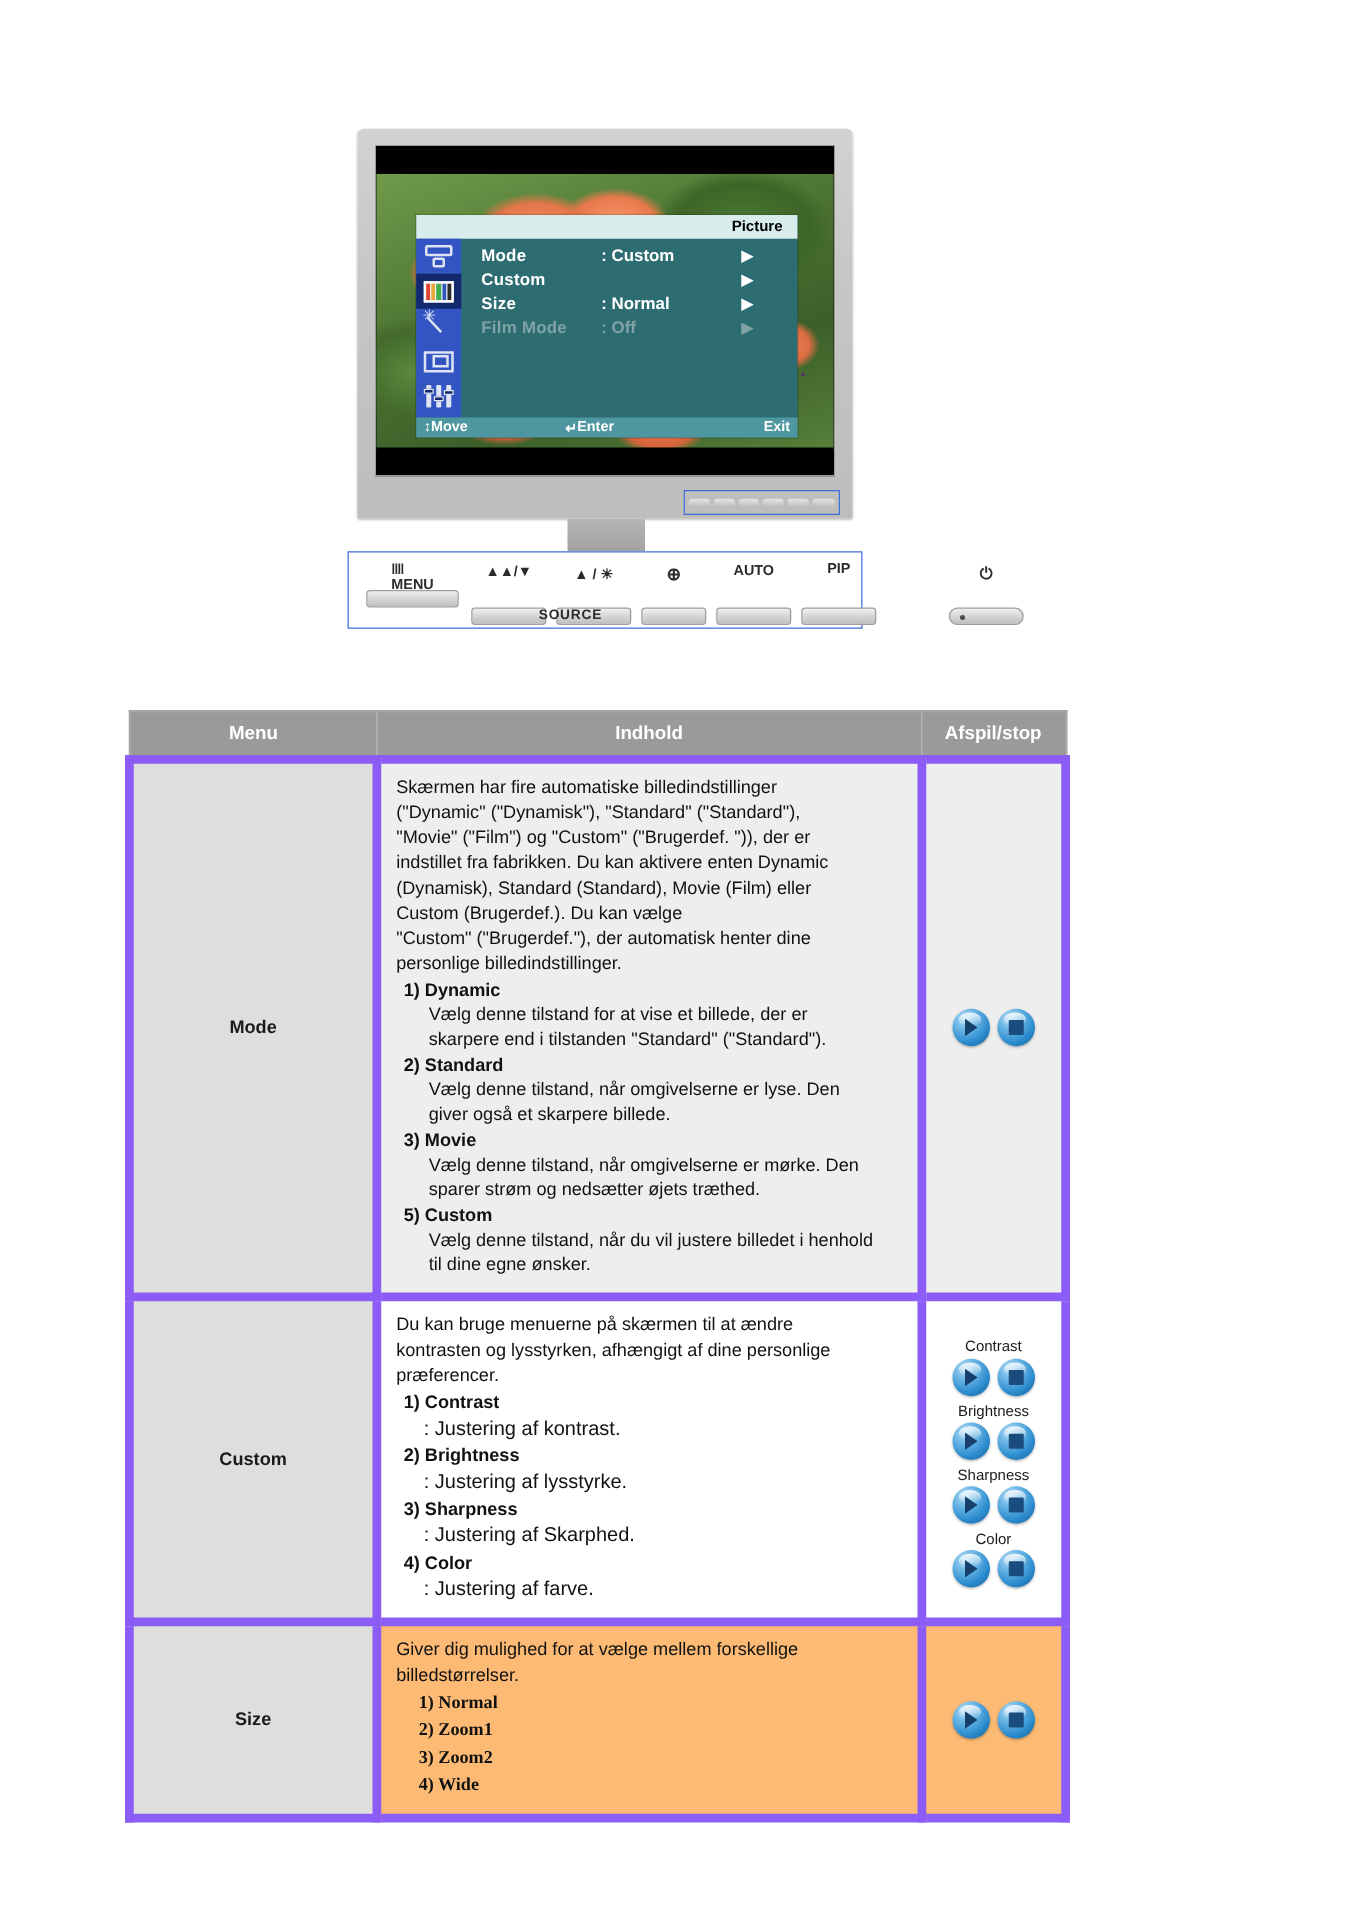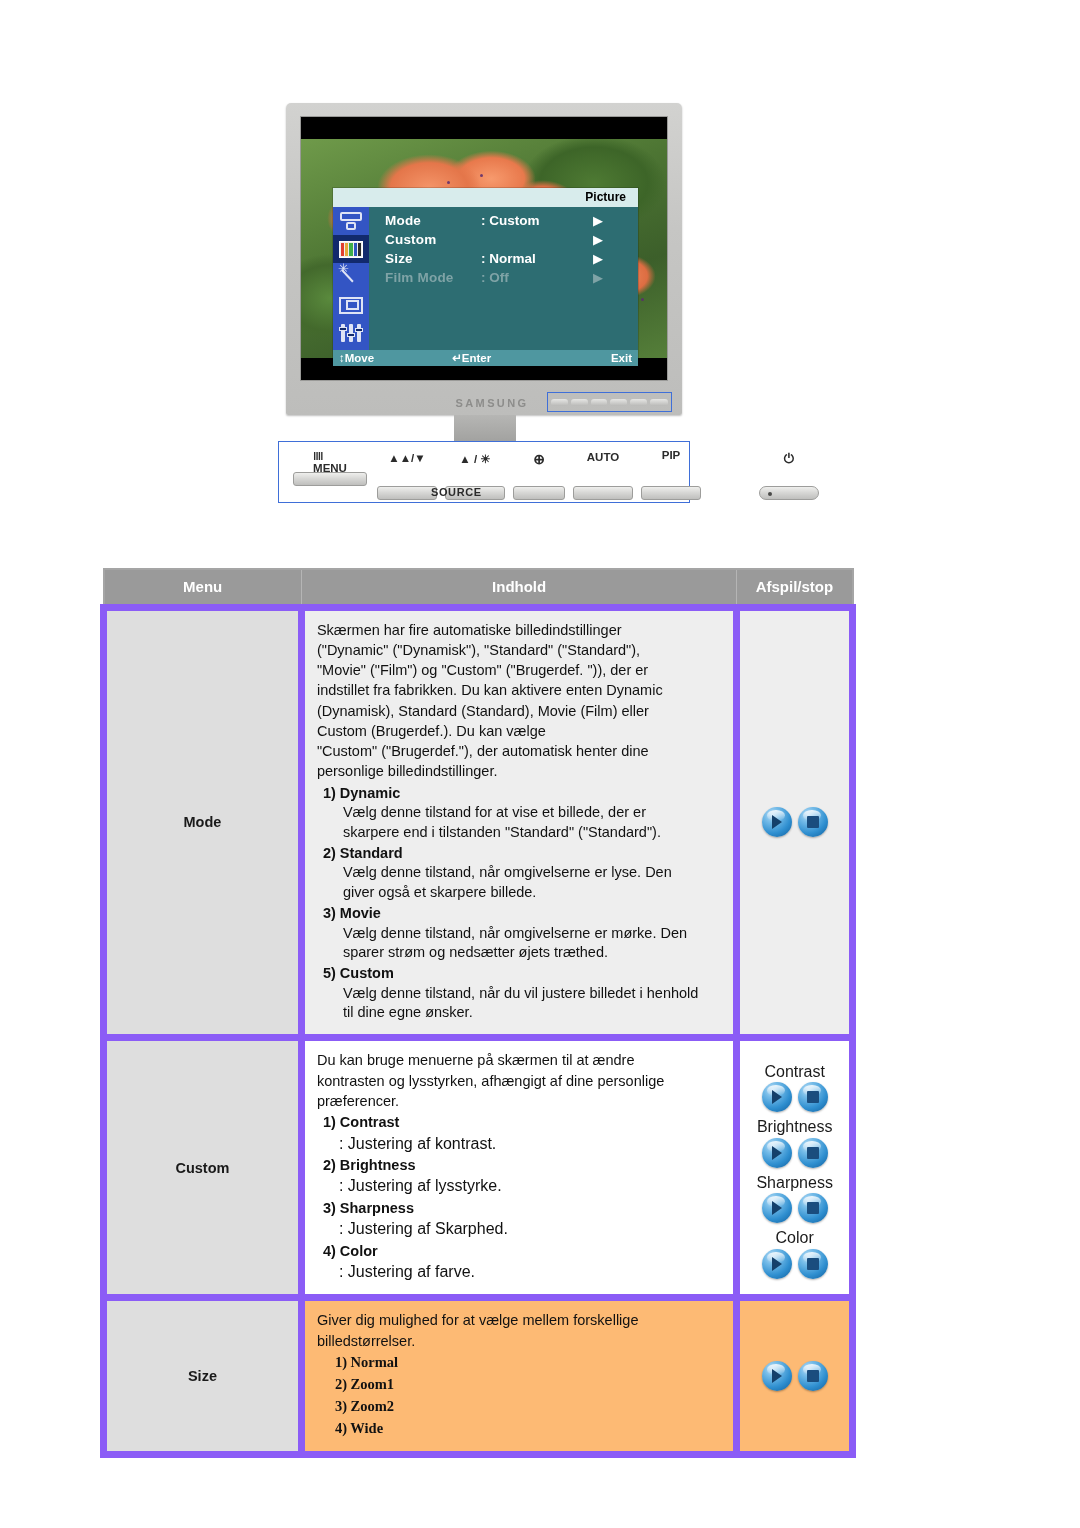--- a/index.html
+++ b/index.html
@@ -53,21 +53,21 @@
   .photo-dots { position:absolute; left:0; top:0; right:0; bottom:0; }
   .photo-dots i {
     position:absolute; width:3px; height:3px; border-radius:50%;
     background:#5b2c6f; opacity:.85;
   }
   .black-bar-top { position:absolute; left:0; top:0; width:100%; height:22px; background:#000; }
   .black-bar-bot { position:absolute; left:0; bottom:0; width:100%; height:22px; background:#000; }
 
   
   .osd {
-    position: absolute; left: 32px; top: 71px;
+    position: absolute; left: 32px; top: 55px;
     width: 305px; height: 178px;
     background: #2d6d72;
     box-shadow: 0 0 0 1px rgba(0,0,0,.15);
   }
   .osd-title {
     height: 19px; background:#d8ecec; position:relative;
   }
   .osd-title span {
     position:absolute; right:12px; top:2px;
     font-size: 12px; font-weight:bold; color:#000;
@@ -208,21 +208,21 @@
   }
   .rbtn .tri {
     position:absolute; left:10px; top:8px;
     width:0;height:0;border-left:10px solid #14406b;
     border-top:7px solid transparent;border-bottom:7px solid transparent;
   }
   .rbtn .sq {
     position:absolute; left:9px; top:9px; width:12px; height:12px;
     background:#1a4d7e; border-radius:1px;
   }
-  .pair-label { font-size:16px; color:#1a1a1a; text-align:center; margin:6px 0 2px 0; line-height:1.1; }
+  .pair-label { font-size:12px; color:#1a1a1a; text-align:center; margin:6px 0 2px 0; line-height:1.1; }
   .stack { display:flex; flex-direction:column; align-items:center; }
 </style>
 </head>
 <body>
 
 <div id="monitor-figure">
 
   <div class="monitor-body">
     <div class="screen-outer">
       <div class="screen-inner">
@@ -322,23 +322,20 @@
             <span class="f1">↕</span>
             <span>Move</span>
             <span class="f2">↵</span>
             <span>Enter</span>
             <span class="f3">Exit</span>
           </div>
         </div>
       </div>
     </div>
 
-    <div class="brandbar">
-      <span class="logo">SAMSUNG</span>
-    </div>
     <div class="mini-btns">
       <b></b>
         <b></b>
         <b></b>
         <b></b>
         <b></b>
         <b class="last"></b>
     </div>
   </div>
 

